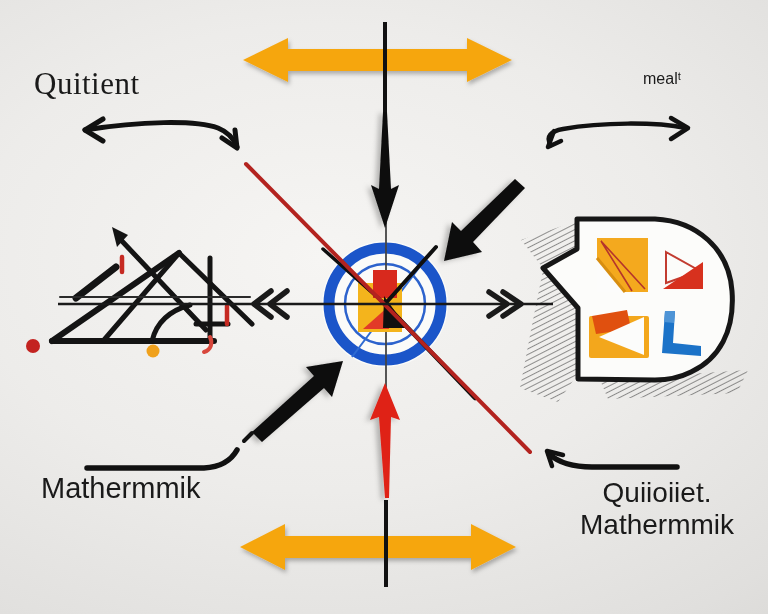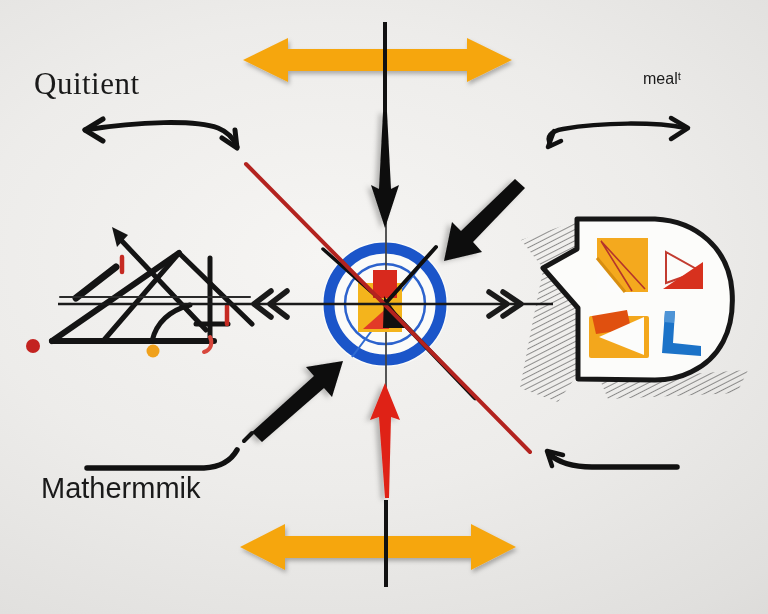--- a/index.html
+++ b/index.html
@@ -158,14 +158,18 @@
       <polyline points="563,455 547,451 552,466" stroke-width="4.5"></polyline>
     </g>
   </g>
 </svg>
 
 <div class="label" id="label-top-left">Quitient</div>
 <div class="label" id="label-top-right">mealᵗ</div>
 <div class="label" id="label-bottom-left">
   <div>Mathermmik</div>
 </div>
+<div class="label" id="label-bottom-right">
+  <div>Quiioiiet.</div>
+  <div>Mathermmik</div>
+</div>
 
 </div>
 
 </body></html>

